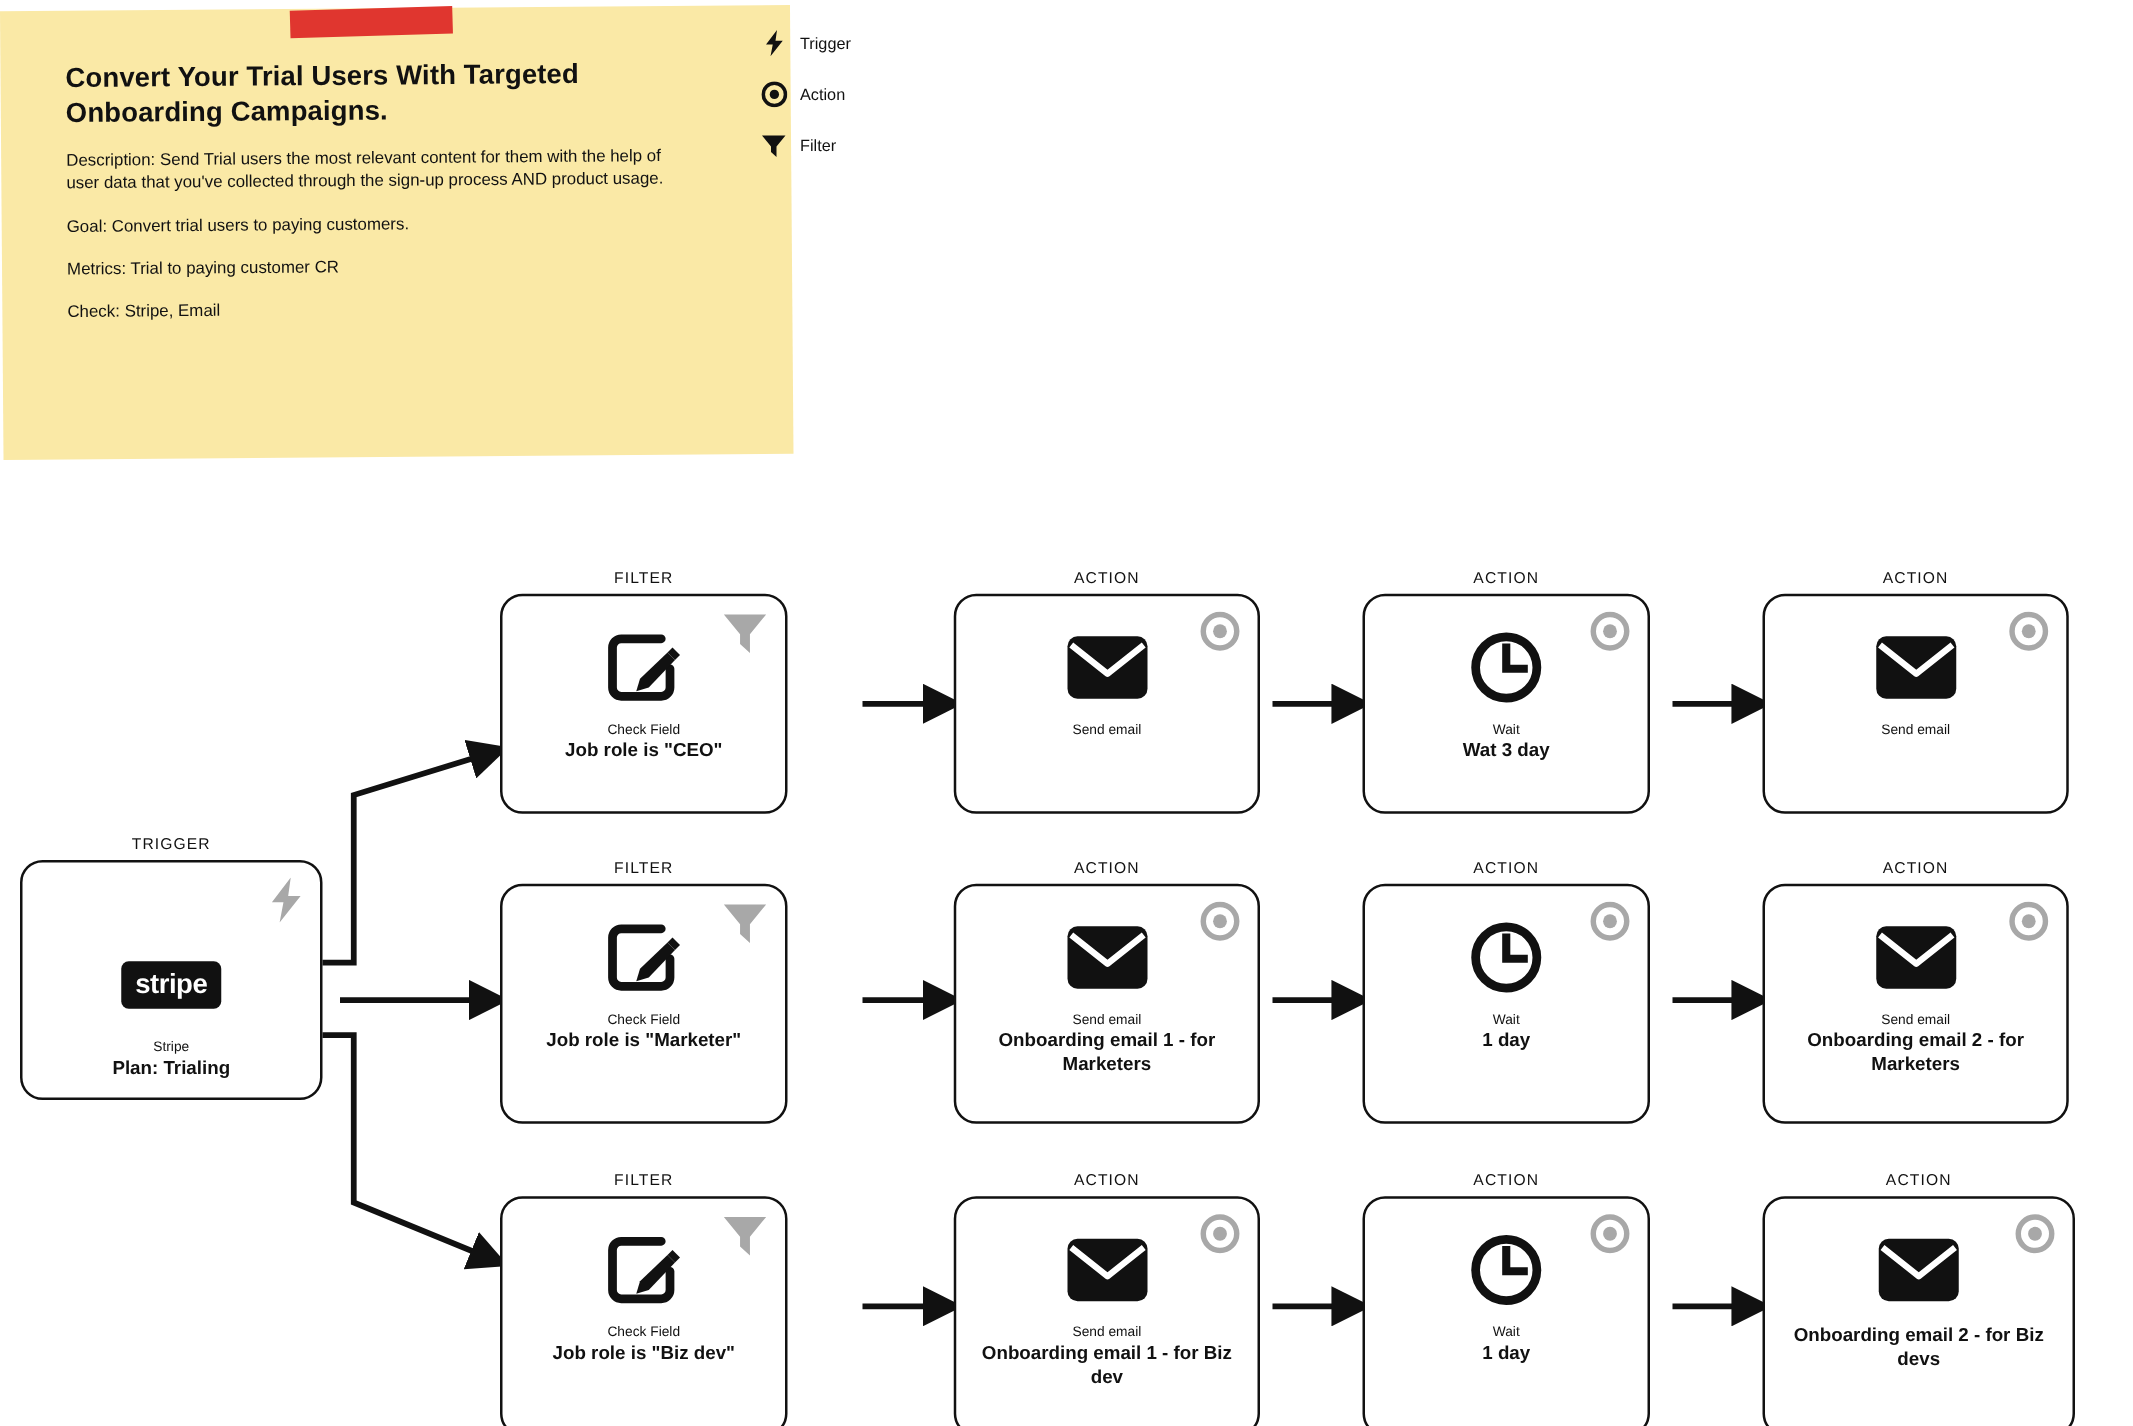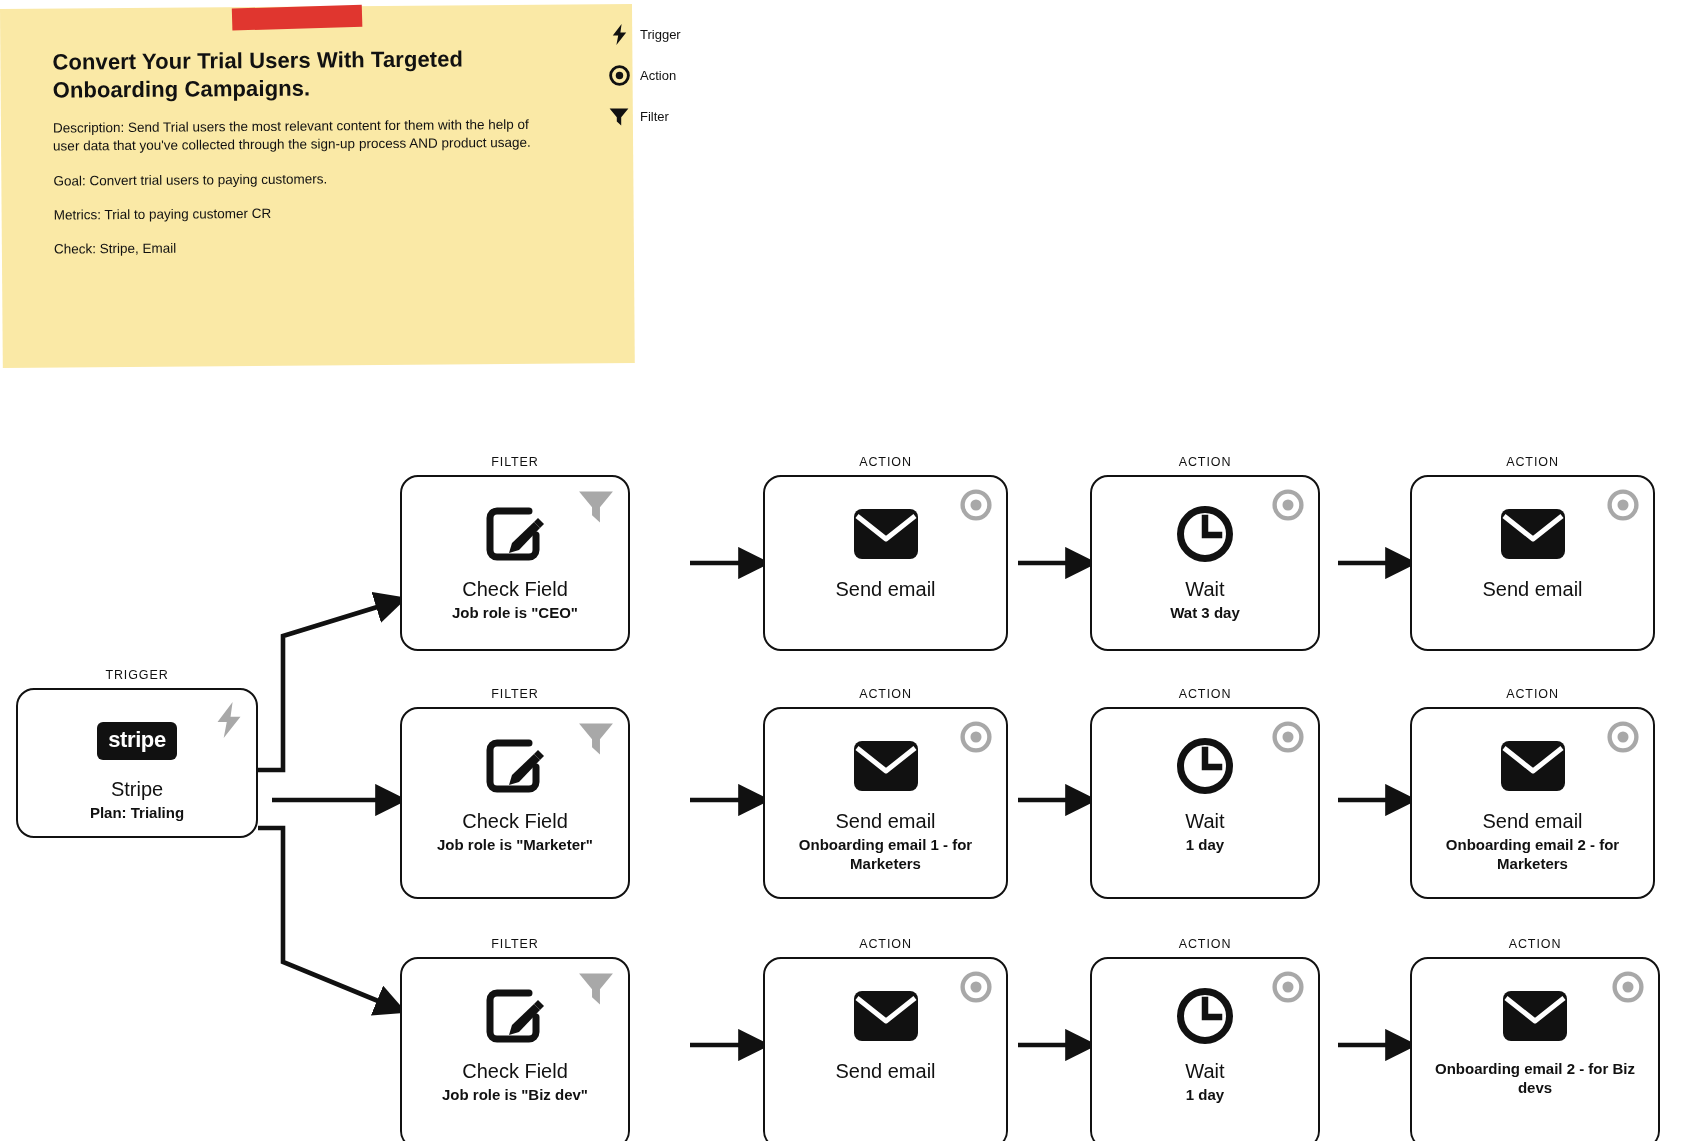--- a/index.html
+++ b/index.html
@@ -56,21 +56,21 @@
     border: 2.4px solid #111;
     border-radius: 18px;
     background: #fff;
     display: flex; flex-direction: column;
     align-items: center; justify-content: flex-start;
     padding: 26px 12px 14px 12px;
   }
   .node-badge { position: absolute; top: 12px; right: 14px; line-height: 0; }
   .node-ico { height: 62px; display: flex; align-items: center; justify-content: center; }
   .node-text { margin-top: 12px; text-align: center; width: 100%; }
-  .node-line1 { font-size: 20px; color: #111; line-height: 1.28; }
+  .node-line1 { font-size: 11px; color: #111; line-height: 1.28; }
   .node-line2 { font-size: 15px; font-weight: bold; color: #111; line-height: 1.28; }
 
   
   .stripe-chip {
     background:#111; color:#fff; border-radius:6px;
     padding: 5px 11px 7px 11px; font-size: 22px; font-weight: bold;
     letter-spacing: -0.4px; font-family: "Liberation Sans", sans-serif;
   }
 
   
@@ -147,21 +147,21 @@
     <path d="M1018,800 L1090,800" fill="none" stroke="#111" stroke-width="4.6" marker-end="url(#ah)"></path>
     <path d="M1338,800 L1410,800" fill="none" stroke="#111" stroke-width="4.6" marker-end="url(#ah)"></path>
 
     <path d="M690,1045 L763,1045" fill="none" stroke="#111" stroke-width="4.6" marker-end="url(#ah)"></path>
     <path d="M1018,1045 L1090,1045" fill="none" stroke="#111" stroke-width="4.6" marker-end="url(#ah)"></path>
     <path d="M1338,1045 L1410,1045" fill="none" stroke="#111" stroke-width="4.6" marker-end="url(#ah)"></path>
   </svg>
 
   <div class="node-wrap" style="left:16px; top:668px; width:242px;">
     <div class="node-kicker">TRIGGER</div>
-    <div class="node" style="height:150px;justify-content:flex-end;">
+    <div class="node" style="height:192px;justify-content:flex-end;">
       <span class="node-badge">
         <svg width="26" height="36" viewBox="0 0 15 21">
             <path d="M9.6 0 L0.8 11.6 L6.2 11.6 L4.4 21 L14.2 8.6 L8.4 8.6 L9.6 0 Z" fill="#a8a8a8"></path>
           </svg>
       </span>
       <div class="node-ico">
         <span class="stripe-chip">stripe</span>
       </div>
       <div class="node-text">
         <div class="node-line1">Stripe</div>
@@ -376,20 +376,21 @@
           </svg>
       </span>
       <div class="node-ico">
         <svg width="66" height="52" viewBox="0 0 66 52">
             <rect x="1" y="1" width="64" height="50" rx="8" fill="#111"></rect>
             <path d="M4 8 L33 31 L62 8" fill="none" stroke="#fff" stroke-width="5" stroke-linejoin="round"></path>
           </svg>
       </div>
       <div class="node-text">
         <div class="node-line1">Send email</div>
+        <div class="node-line2">Onboarding email 1 - for Biz dev</div>
       </div>
     </div>
   </div>
 
   <div class="node-wrap" style="left:1090px; top:937px; width:230px;">
     <div class="node-kicker">ACTION</div>
     <div class="node" style="height:192px;">
       <span class="node-badge">
         <svg width="32" height="32" viewBox="0 0 22 22">
             <circle cx="11" cy="11" r="9.2" fill="none" stroke="#a8a8a8" stroke-width="3"></circle>

